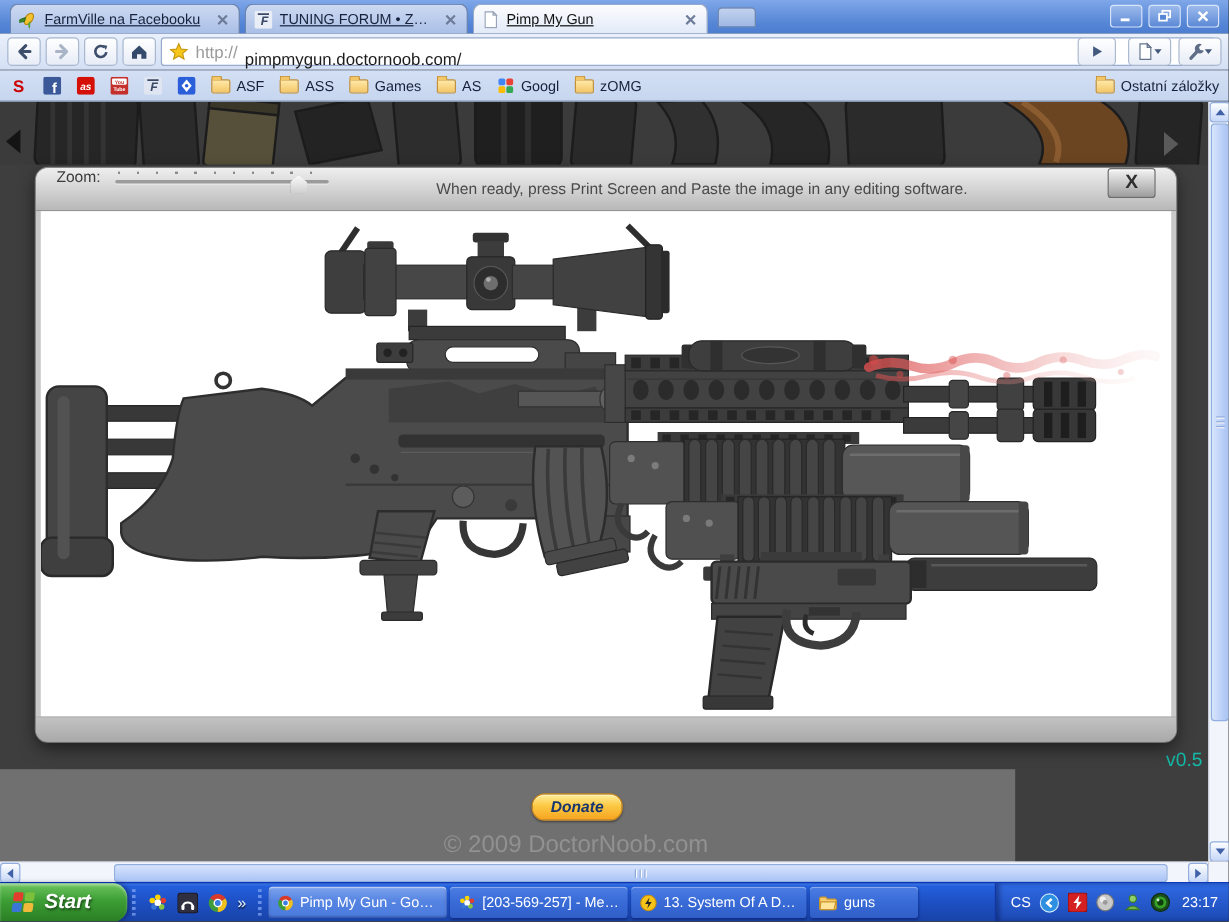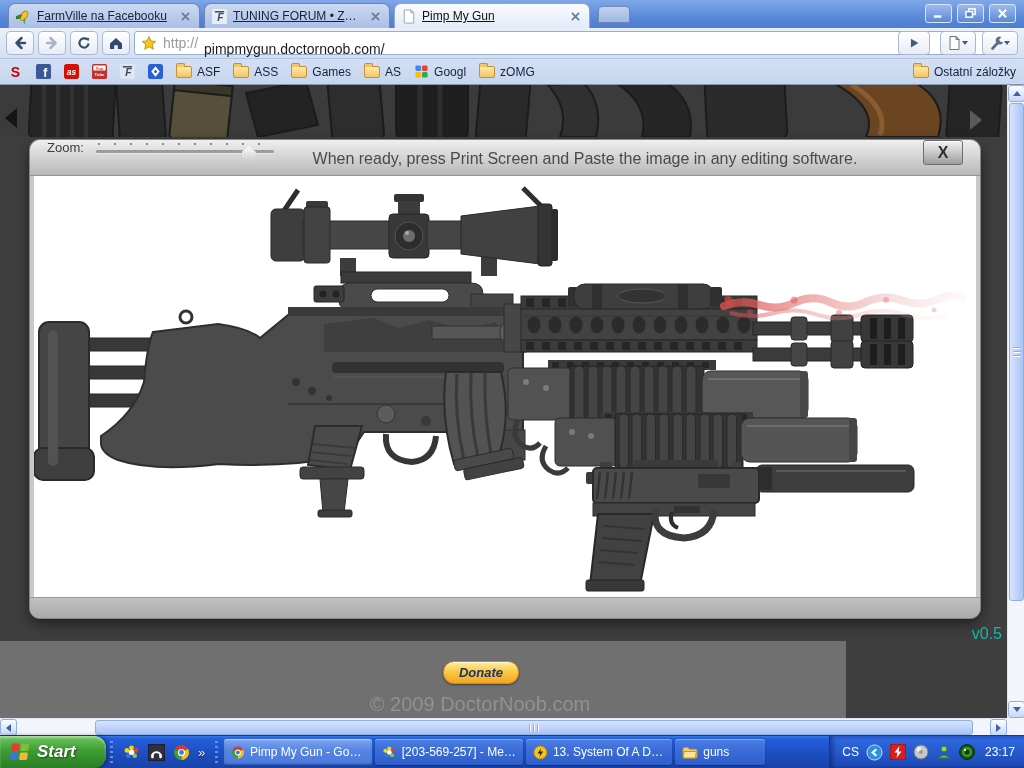--- a/index.html
+++ b/index.html
@@ -50,21 +50,21 @@
     background:linear-gradient(#efefef,#b8b8b8);border-bottom:1px solid #949494;
     display:flex;align-items:flex-start;padding:0 17px;font-size:13px;color:#3c3c3c;}
   .slider{position:relative;width:178px;height:22px;margin-left:12px;}
   .slider .ticks{position:absolute;left:2px;right:2px;top:3px;height:2px;
     background:repeating-linear-gradient(90deg,#8a8a8a 0 2px,transparent 2px 16px);}
   .slider .track{position:absolute;left:0;right:0;top:10px;height:3px;border-radius:2px;
     background:#9b9b9b;box-shadow:0 1px 0 #e8e8e8;}
   .slider .thumb{position:absolute;left:82%;top:6px;width:14px;height:15px;
     background:linear-gradient(#fbfbfb,#cfcfcf);clip-path:polygon(50% 0,100% 38%,100% 100%,0 100%,0 38%);
     filter:drop-shadow(0 1px 1px rgba(0,0,0,.5));}
-  .dlg-msg{position:absolute;left:260px;right:100px;top:10px;text-align:center;color:#4a4a4a;font-size:16px;}
+  .dlg-msg{position:absolute;left:260px;right:100px;top:10px;text-align:center;color:#4a4a4a;font-size:13px;}
   .xbtn{margin-left:auto;width:40px;height:25px;border:1px solid #6d6d6d;border-radius:3px;
     background:linear-gradient(#f4f4f4,#9d9d9d);box-shadow:inset 0 1px 0 #fff;
     display:flex;align-items:center;justify-content:center;font-weight:bold;font-size:16px;color:#2e2e2e;}
   .dlg-canvas{position:absolute;left:4px;top:36px;width:942px;height:421px;background:#fff;overflow:hidden;}
   .dlg-footer{position:absolute;left:0;bottom:0;right:0;height:21px;border-radius:0 0 10px 10px;
     background:linear-gradient(#c2c2c2,#a9a9a9);border-top:1px solid #989898;}
 
   .version{position:absolute;right:22px;top:540px;color:#14b8a6;font-size:16px;}
   .donate{position:absolute;left:443px;top:20px;width:76px;height:23px;border-radius:11px;
     background:linear-gradient(#ffee9b,#fcc944 45%,#f6a41f);border:1px solid #cd8a1e;

